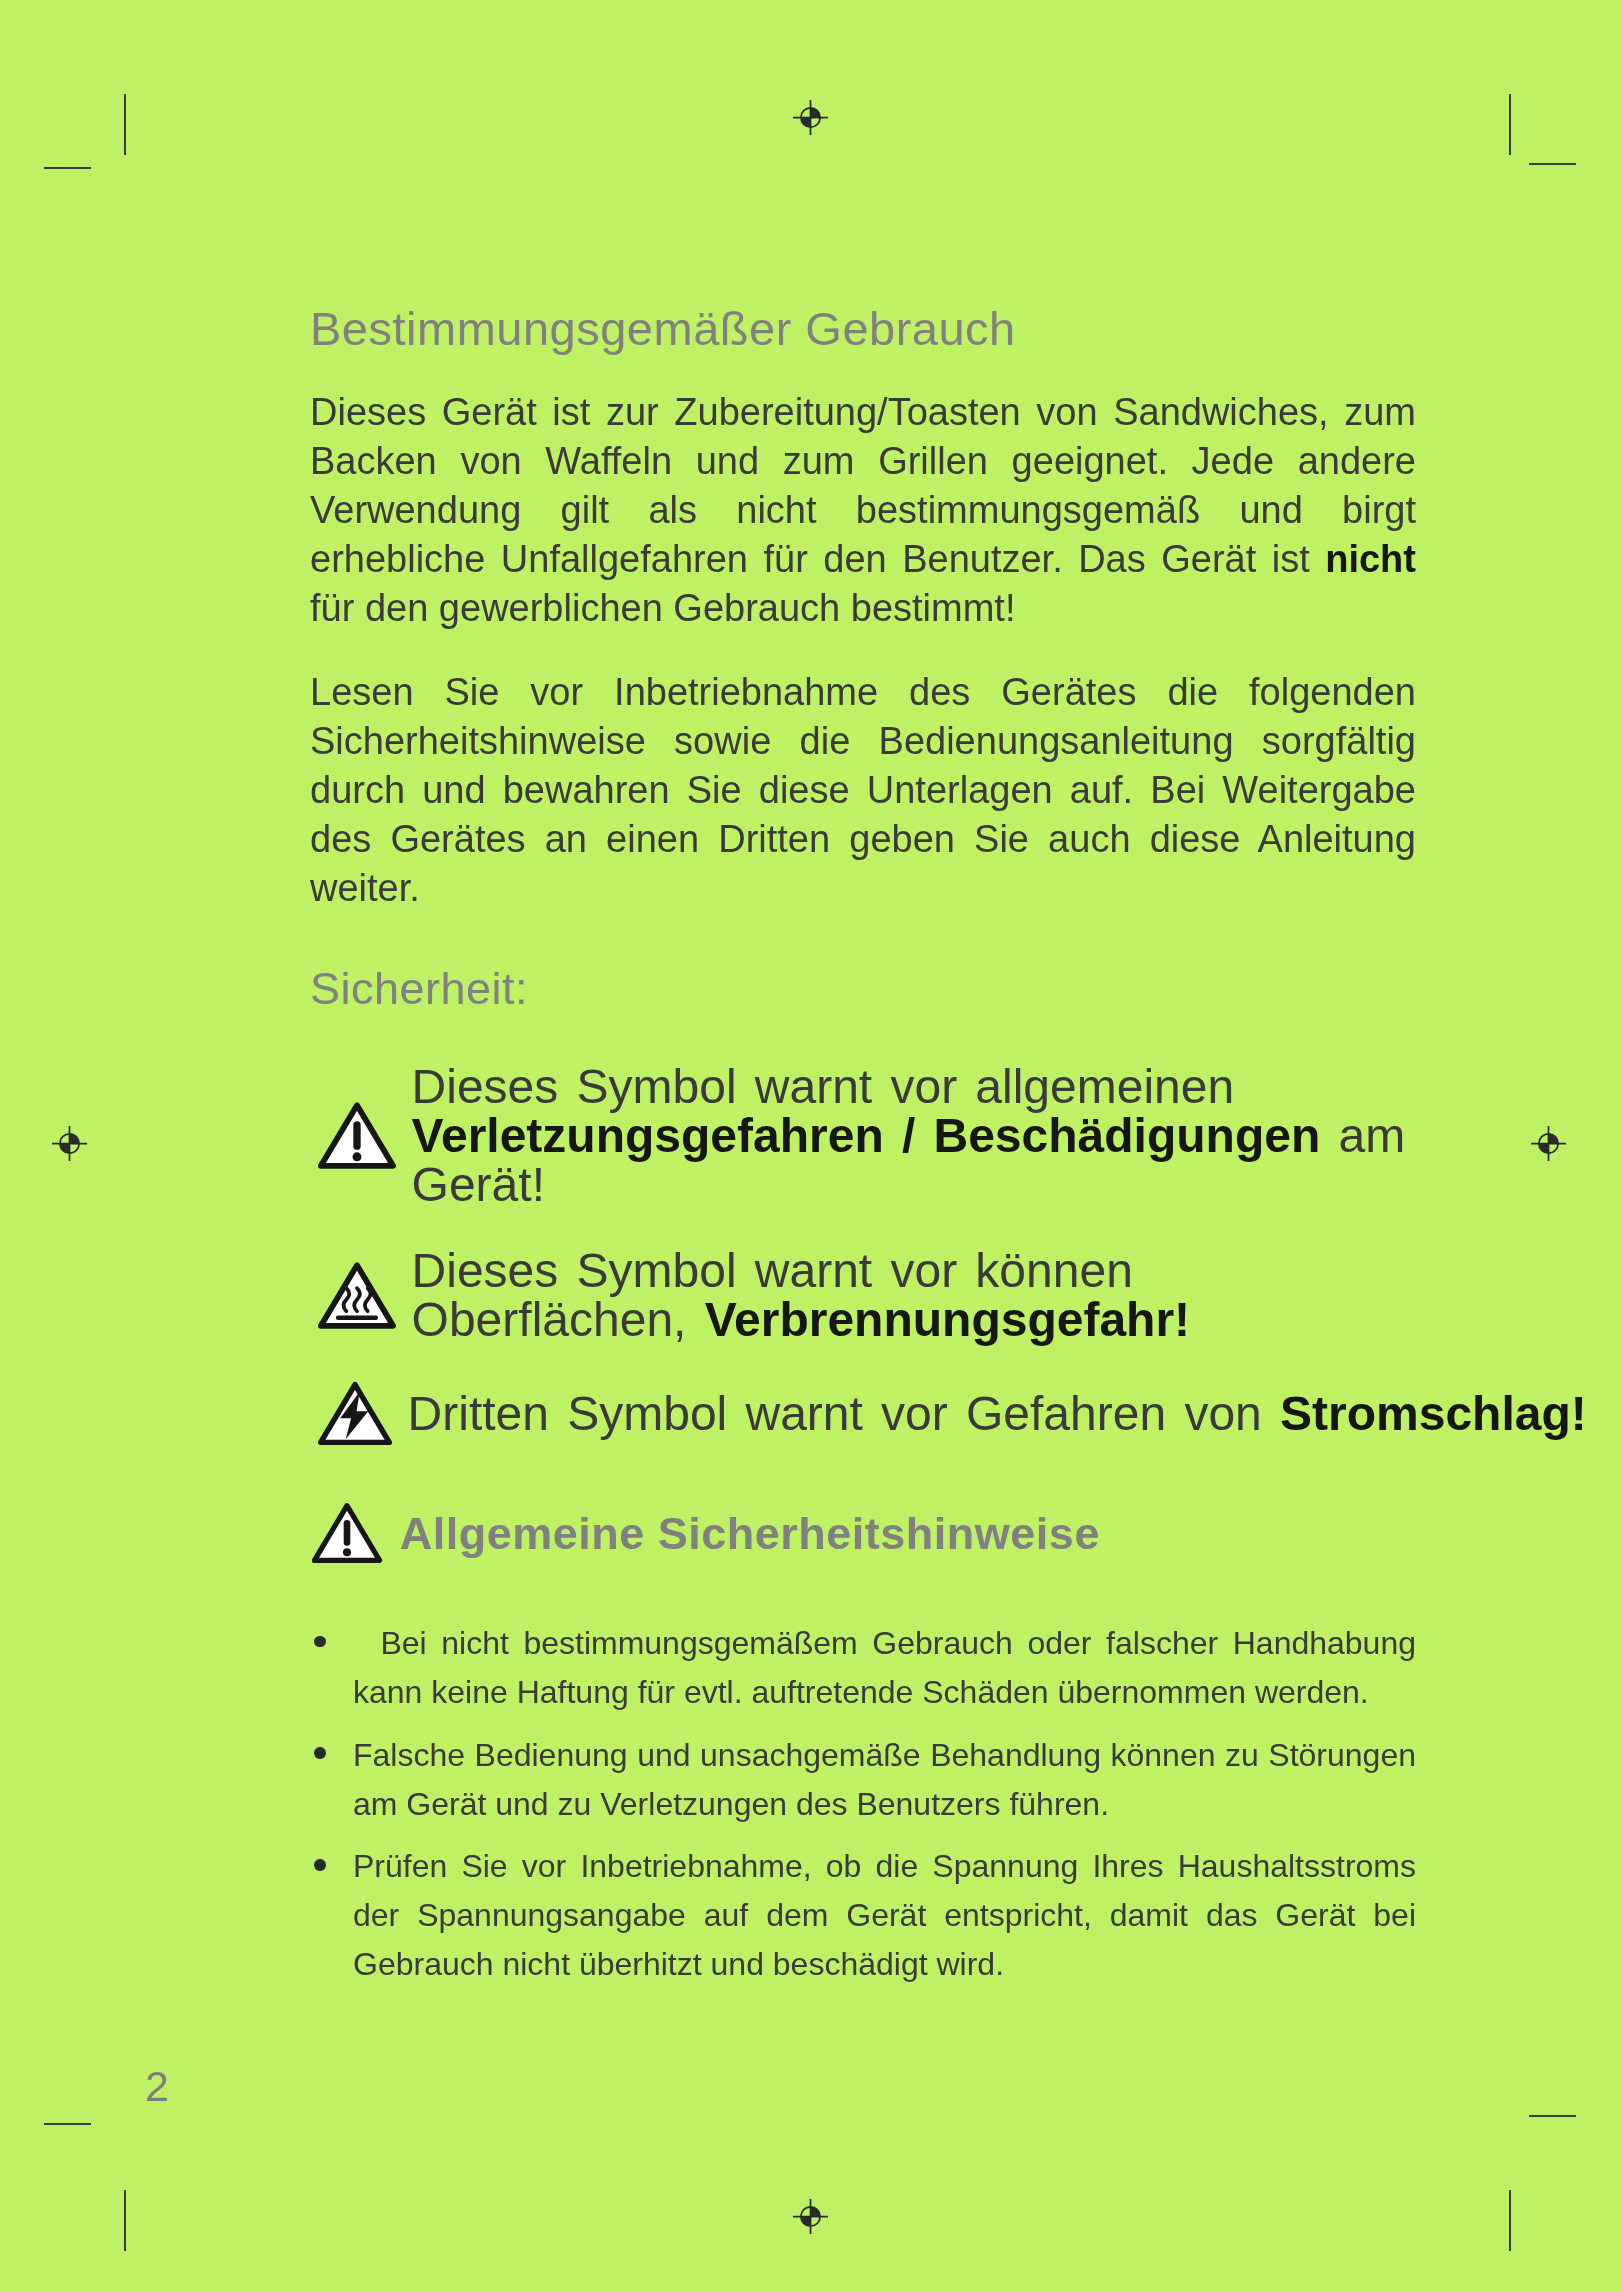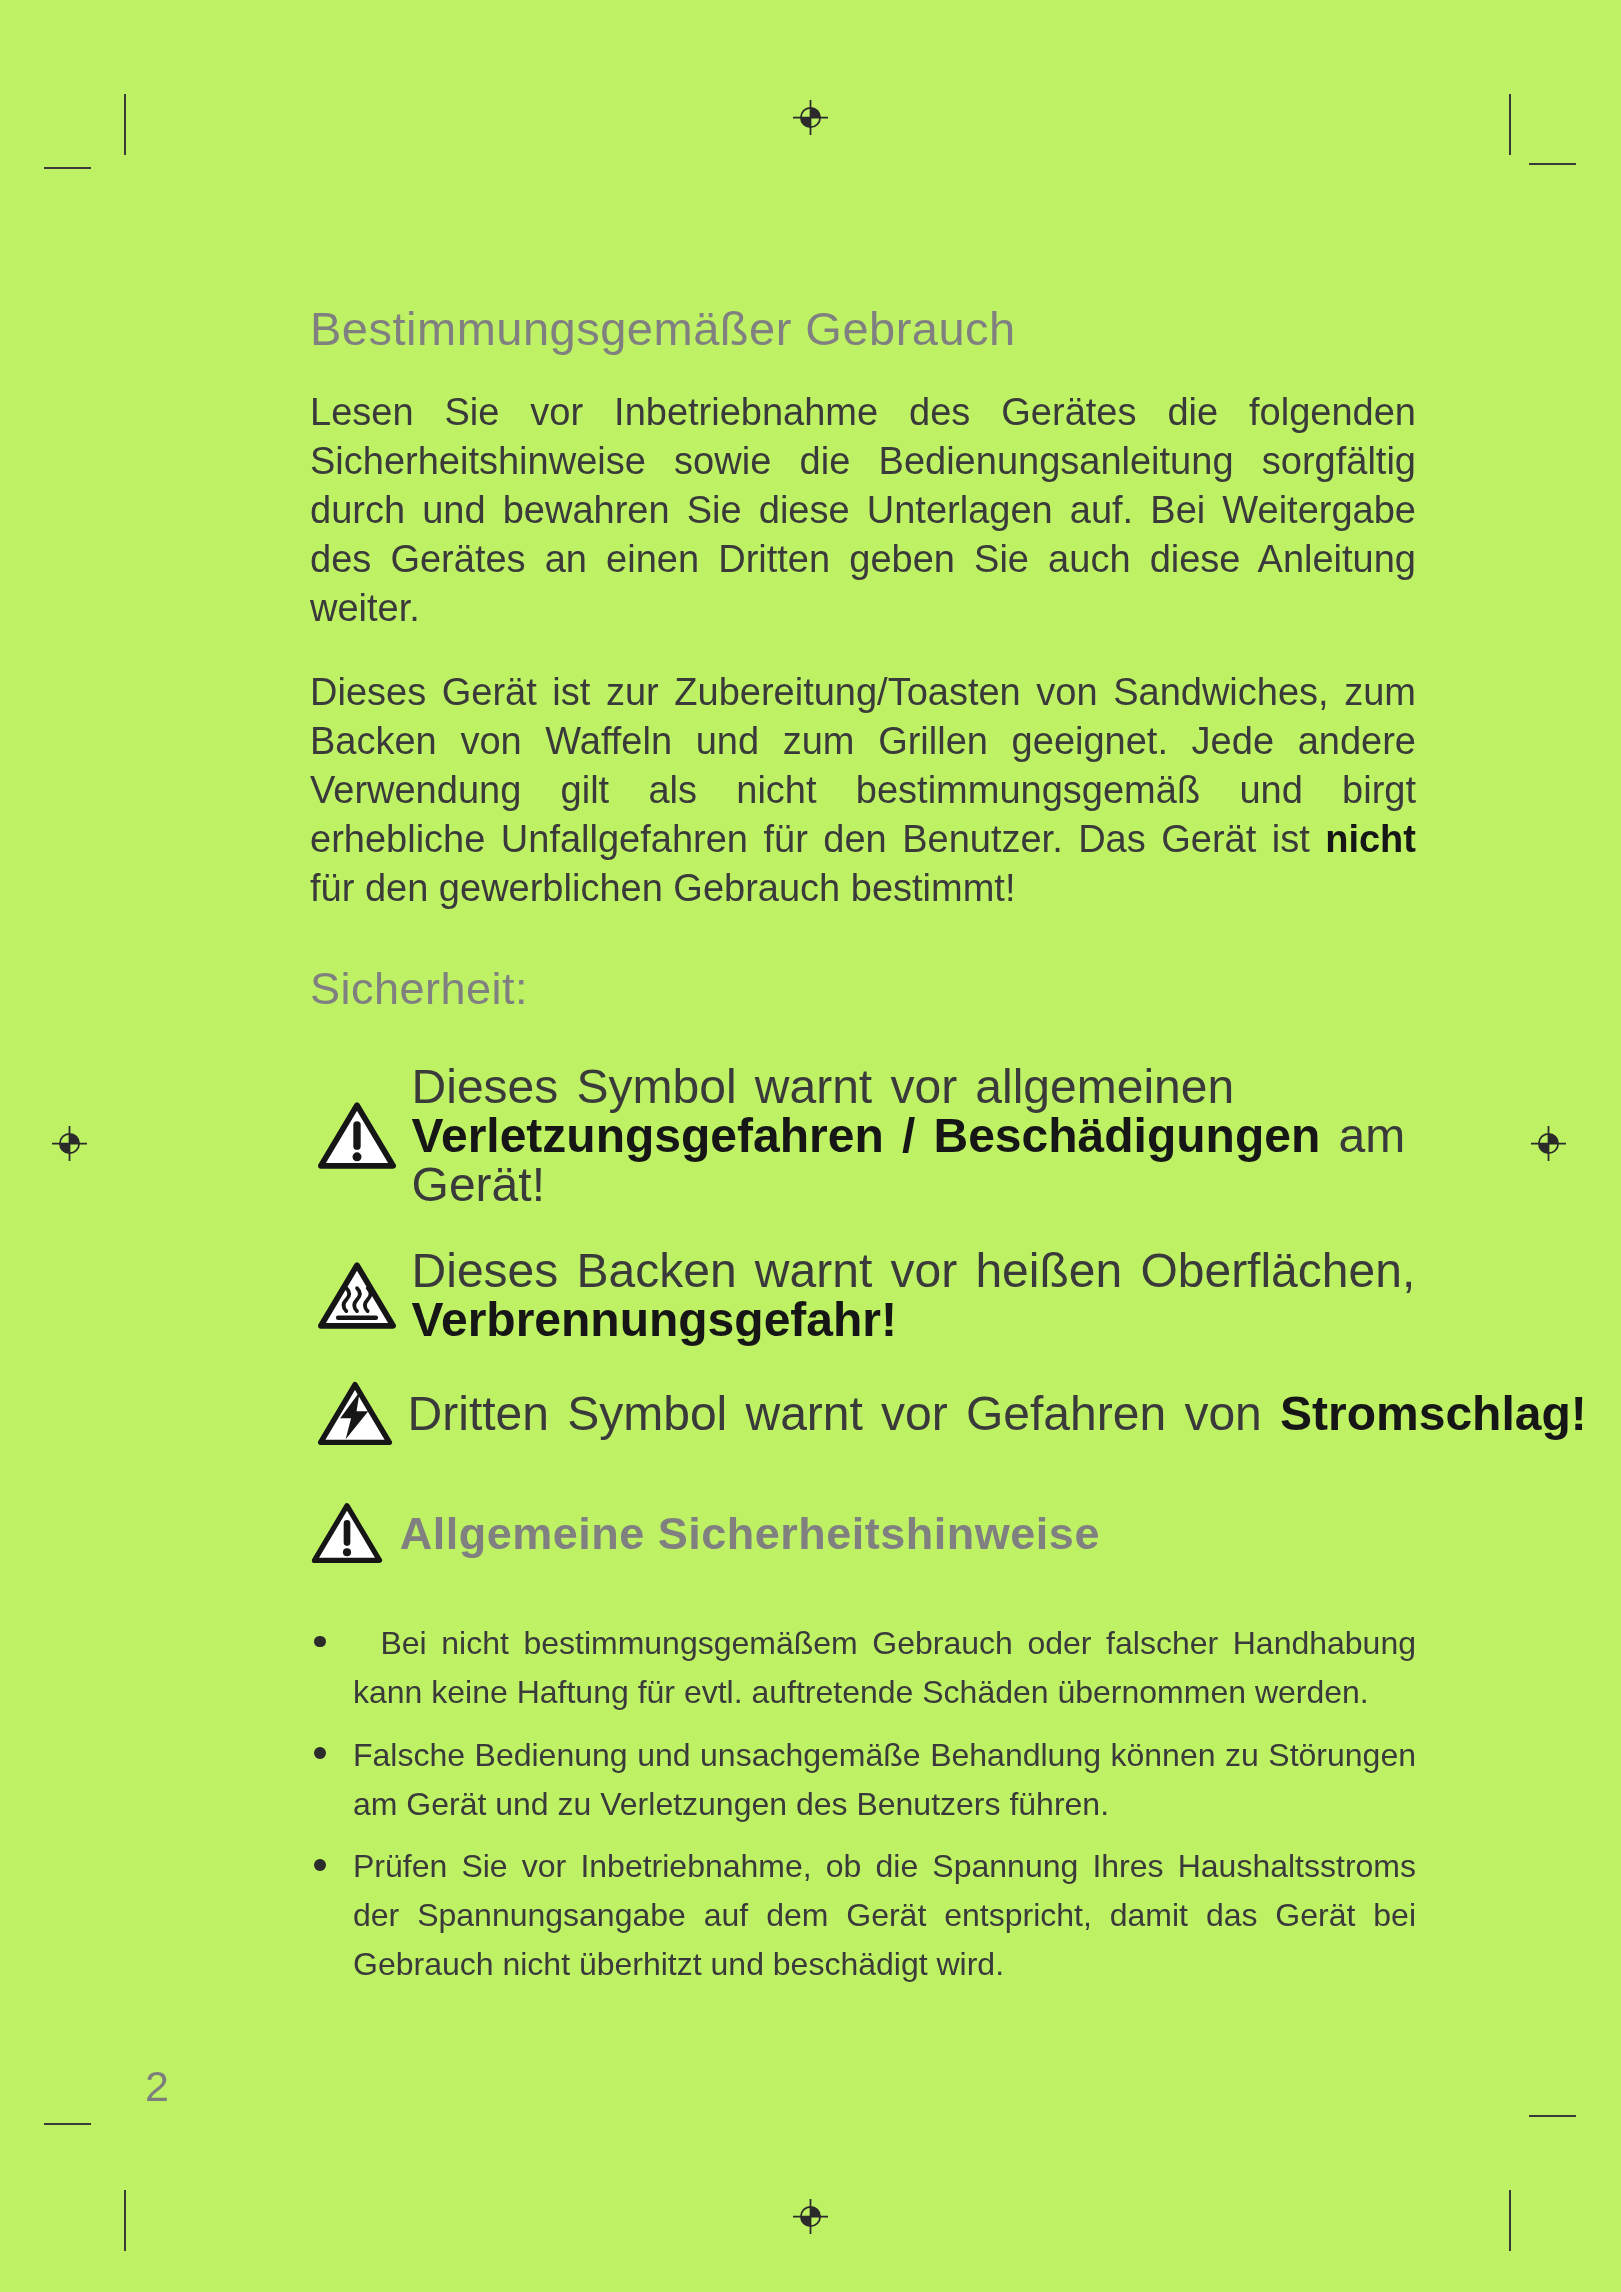--- a/index.html
+++ b/index.html
@@ -122,44 +122,44 @@
     <line x1="0" y1="20" x2="40" y2="20" stroke="#2b2b2b" stroke-width="2"></line>
     <circle cx="20" cy="20" r="11" fill="none" stroke="#2b2b2b" stroke-width="2"></circle>
     <path d="M20,20 L20,9 A11,11 0 0 1 31,20 Z" fill="#2b2b2b"></path>
     <path d="M20,20 L20,31 A11,11 0 0 1 9,20 Z" fill="#2b2b2b"></path>
   </svg>
 
   <div class="content">
 
     <h1 class="doc-title">Bestimmungsgemäßer Gebrauch</h1>
 
+    <p class="body-par"><span>Dieses Gerät ist zur Zubereitung/Toasten von Sandwiches, zum Backen von Waffeln und zum Grillen geeignet. Jede andere Verwendung gilt als nicht bestimmungsgemäß und birgt erhebliche Unfallgefahren für den Benutzer. Das Gerät ist </span><b>nicht</b><span> für den gewerblichen Gebrauch bestimmt!</span></p>
+
     <p class="body-par">Lesen Sie vor Inbetriebnahme des Gerätes die folgenden Sicherheitshinweise sowie die Bedienungsanleitung sorgfältig durch und bewahren Sie diese Unterlagen auf. Bei Weitergabe des Gerätes an einen Dritten geben Sie auch diese Anleitung weiter.</p>
-
-    <p class="body-par"><span>Dieses Gerät ist zur Zubereitung/Toasten von Sandwiches, zum Backen von Waffeln und zum Grillen geeignet. Jede andere Verwendung gilt als nicht bestimmungsgemäß und birgt erhebliche Unfallgefahren für den Benutzer. Das Gerät ist </span><b>nicht</b><span> für den gewerblichen Gebrauch bestimmt!</span></p>
 
     <h2 class="section-heading">Sicherheit:</h2>
 
     <div class="warning-row row1">
       <svg class="tri" width="82" height="73" viewBox="0 0 100 88">
         <path d="M50,7 L94,81 L6,81 Z" fill="#ffffff" stroke="#161616" stroke-width="7" stroke-linejoin="round"></path>
         <line x1="50" y1="31" x2="50" y2="57" stroke="#161616" stroke-width="9" stroke-linecap="round"></line>
         <circle cx="50" cy="70" r="5.5" fill="#161616"></circle>
       </svg>
       <div class="warning-text"><span>Dieses Symbol warnt vor allgemeinen </span><b>Verletzungsgefahren / Beschädigungen</b><span> am Gerät!</span></div>
     </div>
 
     <div class="warning-row row2">
       <svg class="tri" width="82" height="73" viewBox="0 0 100 88">
         <path d="M50,7 L94,81 L6,81 Z" fill="#ffffff" stroke="#161616" stroke-width="7" stroke-linejoin="round"></path>
         <path d="M37,63 q-7,-7 0,-14 q7,-7 0,-14" fill="none" stroke="#161616" stroke-width="4.5" stroke-linecap="round"></path>
         <path d="M50,63 q-7,-7 0,-14 q7,-7 0,-14" fill="none" stroke="#161616" stroke-width="4.5" stroke-linecap="round"></path>
         <path d="M63,63 q-7,-7 0,-14 q7,-7 0,-14" fill="none" stroke="#161616" stroke-width="4.5" stroke-linecap="round"></path>
         <line x1="27" y1="71" x2="73" y2="71" stroke="#161616" stroke-width="5.5" stroke-linecap="round"></line>
       </svg>
-      <div class="warning-text"><span>Dieses Backen warnt vor heißen Oberflächen, </span><b>Verbrennungsgefahr!</b><span></span></div>
+      <div class="warning-text"><span>Dieses Symbol warnt vor können Oberflächen, </span><b>Verbrennungsgefahr!</b><span></span></div>
     </div>
 
     <div class="warning-row row3">
       <svg class="tri" width="78" height="69" viewBox="0 0 100 88">
         <path d="M50,7 L94,81 L6,81 Z" fill="#ffffff" stroke="#161616" stroke-width="7" stroke-linejoin="round"></path>
         <polygon points="56,16 31,50 45,50 38,77 67,41 52,41" fill="#161616"></polygon>
       </svg>
       <div class="warning-text nowrap"><span>Dritten Symbol warnt vor Gefahren von </span><b>Stromschlag!</b><span></span></div>
     </div>
 

